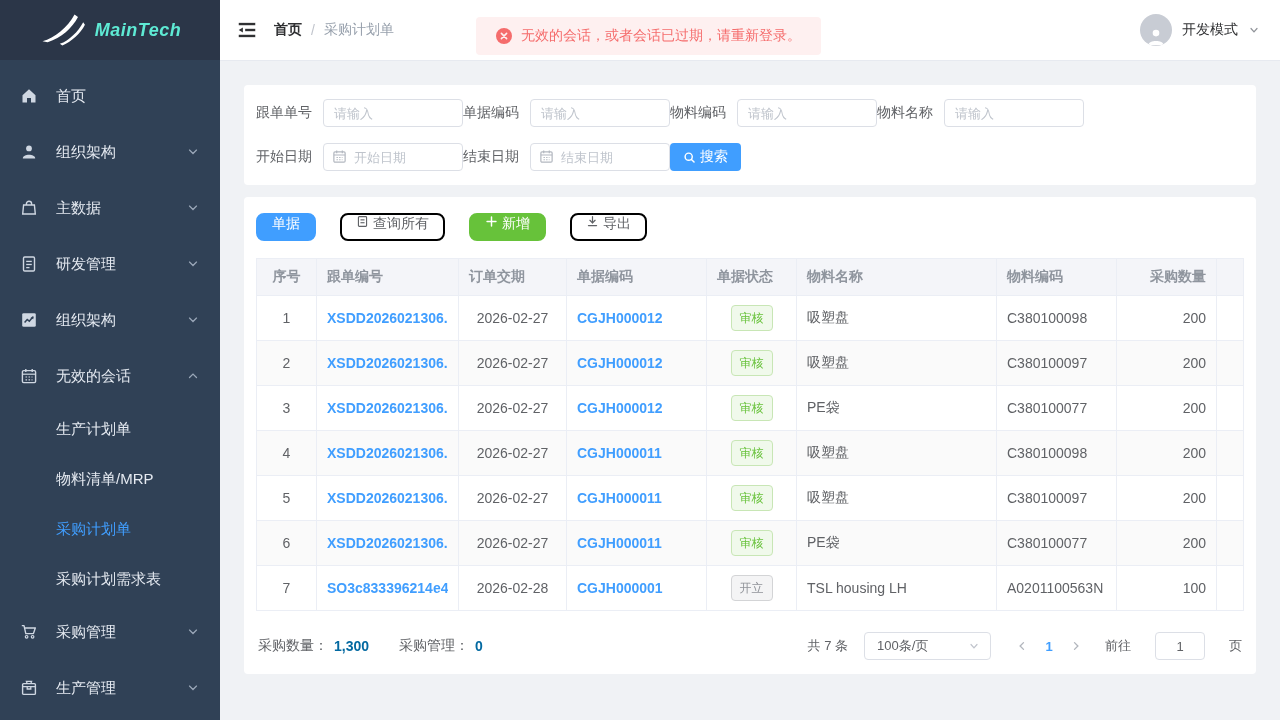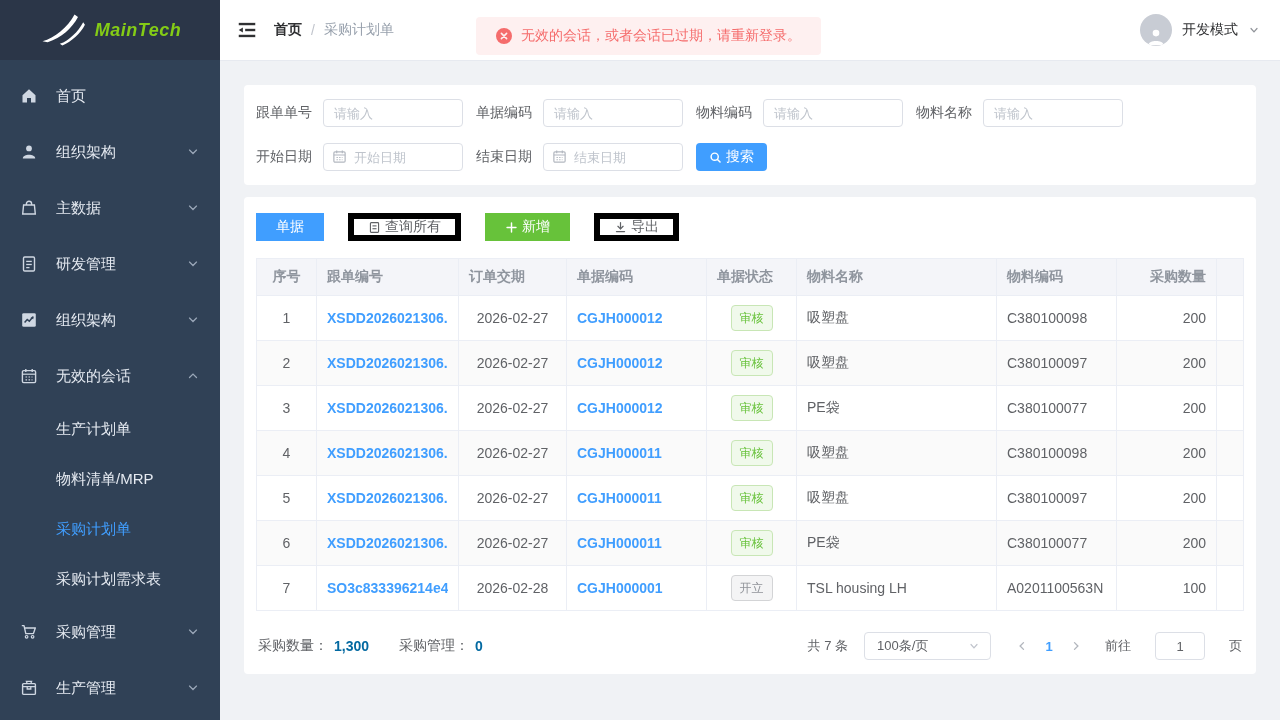--- a/index.html
+++ b/index.html
@@ -4,21 +4,21 @@
 <style>
   * { margin:0; padding:0; box-sizing:border-box; }
   html,body { width:1280px; height:720px; overflow:hidden; }
   body { font-family:"Liberation Sans","DejaVu Sans",sans-serif; font-size:14px; color:#606266; background:#f0f2f5; }
   .page { display:flex; width:1280px; height:720px; }
 
   
   .sidebar { width:220px; min-width:220px; background:#304156; height:720px; overflow:hidden; }
   .logo-box { height:60px; background:#2b3648; display:flex; align-items:center; justify-content:center; gap:4px; }
   .logo-swoosh { width:52px; height:36px; }
-  .logo-text { color:#84cc16; font-style:italic; font-weight:bold; font-size:18px; letter-spacing:.5px; }
+  .logo-text { color:#5eead4; font-style:italic; font-weight:bold; font-size:18px; letter-spacing:.5px; }
   .menu { padding-top:8px; }
   .menu-item { height:56px; display:flex; align-items:center; padding:0 20px; color:#e5eaf1; cursor:pointer; }
   .menu-item .mi-icon { width:18px; height:18px; margin-right:18px; color:#cfd7e2; flex:none; }
   .menu-item .mi-label { flex:1; font-size:15px; }
   .menu-item .mi-chevron { width:14px; height:14px; color:#9aa7b8; }
   .submenu-item { height:50px; display:flex; align-items:center; padding-left:56px; color:#e5eaf1; font-size:15px; cursor:pointer; }
   .submenu-item.active { color:#409eff; }
 
   
   .main { flex:1; display:flex; flex-direction:column; min-width:0; }
@@ -36,34 +36,34 @@
   .user-name { color:#303133; font-size:14px; }
   .user-caret { width:12px; height:12px; color:#909399; }
 
   .content { flex:1; padding:24px; overflow:hidden; }
   .card { background:#fff; border-radius:4px; }
 
   
   .filter-card { padding:14px 12px; margin-bottom:12px; }
   .filter-row { display:flex; align-items:center; }
   .filter-row + .filter-row { margin-top:16px; }
-  .f-group { display:flex; align-items:center; margin-right:13px; }
+  .f-group { display:flex; align-items:center; }
   .f-label { width:57px; font-size:14px; color:#606266; white-space:nowrap; margin-right:10px; }
   .f-input { width:140px; height:28px; border:1px solid #dcdfe6; border-radius:4px; padding:0 10px; font-size:13px; color:#606266; font-family:inherit; }
   .f-input::placeholder { color:#bfc4cc; }
   .date-wrap { position:relative; }
   .date-wrap .f-input { padding-left:30px; }
   .date-icon { position:absolute; left:9px; top:6px; width:15px; height:15px; color:#b3b8c0; pointer-events:none; }
   .search-btn { height:28px; padding:0 13px; background:#409eff; color:#fff; border:none; border-radius:4px; font-size:14px; display:flex; align-items:center; gap:4px; cursor:pointer; font-family:inherit; }
   .search-btn svg { width:13px; height:13px; }
 
   
   .table-card { padding:16px 12px 14px; }
   .toolbar { display:flex; align-items:center; margin-bottom:17px; }
-  .btn { height:28px; border-radius:0; font-size:14px; display:flex; align-items:center; gap:4px; padding:0 14px; cursor:pointer; border:6px solid #000000; background:#fff; color:#606266; font-family:inherit; }
+  .btn { height:28px; border-radius:8px; font-size:14px; display:flex; align-items:flex-start; gap:4px; padding:0 14px; cursor:pointer; border:2px solid #000000; background:#fff; color:#606266; font-family:inherit; }
   .btn svg { width:13px; height:13px; }
   .btn-primary { background:#409eff; border-color:#409eff; color:#fff; }
   .btn-success { background:#67c23a; border-color:#67c23a; color:#fff; }
   .toolbar .btn { margin-right:24px; }
 
   table { border-collapse:collapse; table-layout:fixed; width:987px; }
   th,td { border:1px solid #ebeef5; font-size:14px; padding:9px 10px; vertical-align:middle; }
   thead th { background:#f4f5f9; color:#8f959e; font-weight:bold; text-align:left; padding:9px 10px; }
   tbody tr:nth-child(even) td { background:#fafafa; }
   td { color:#606266; background:#fff; }

